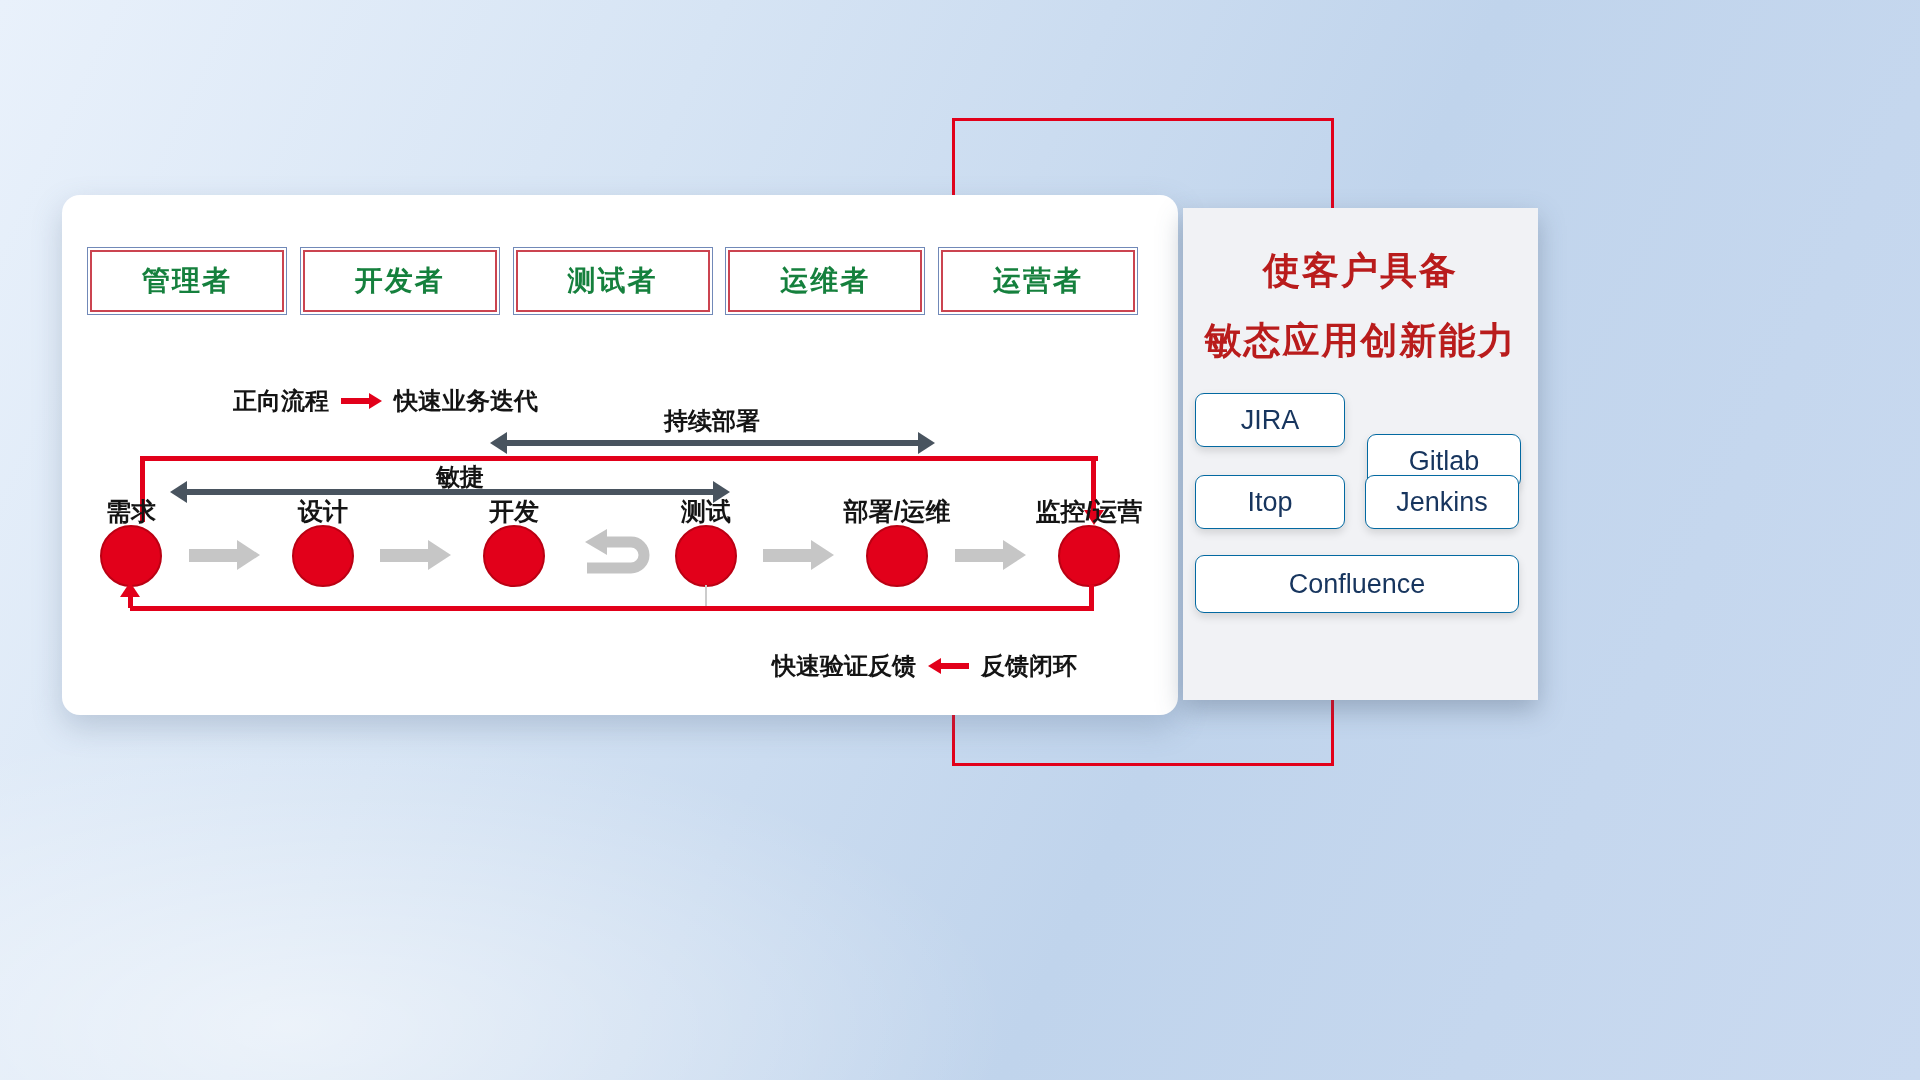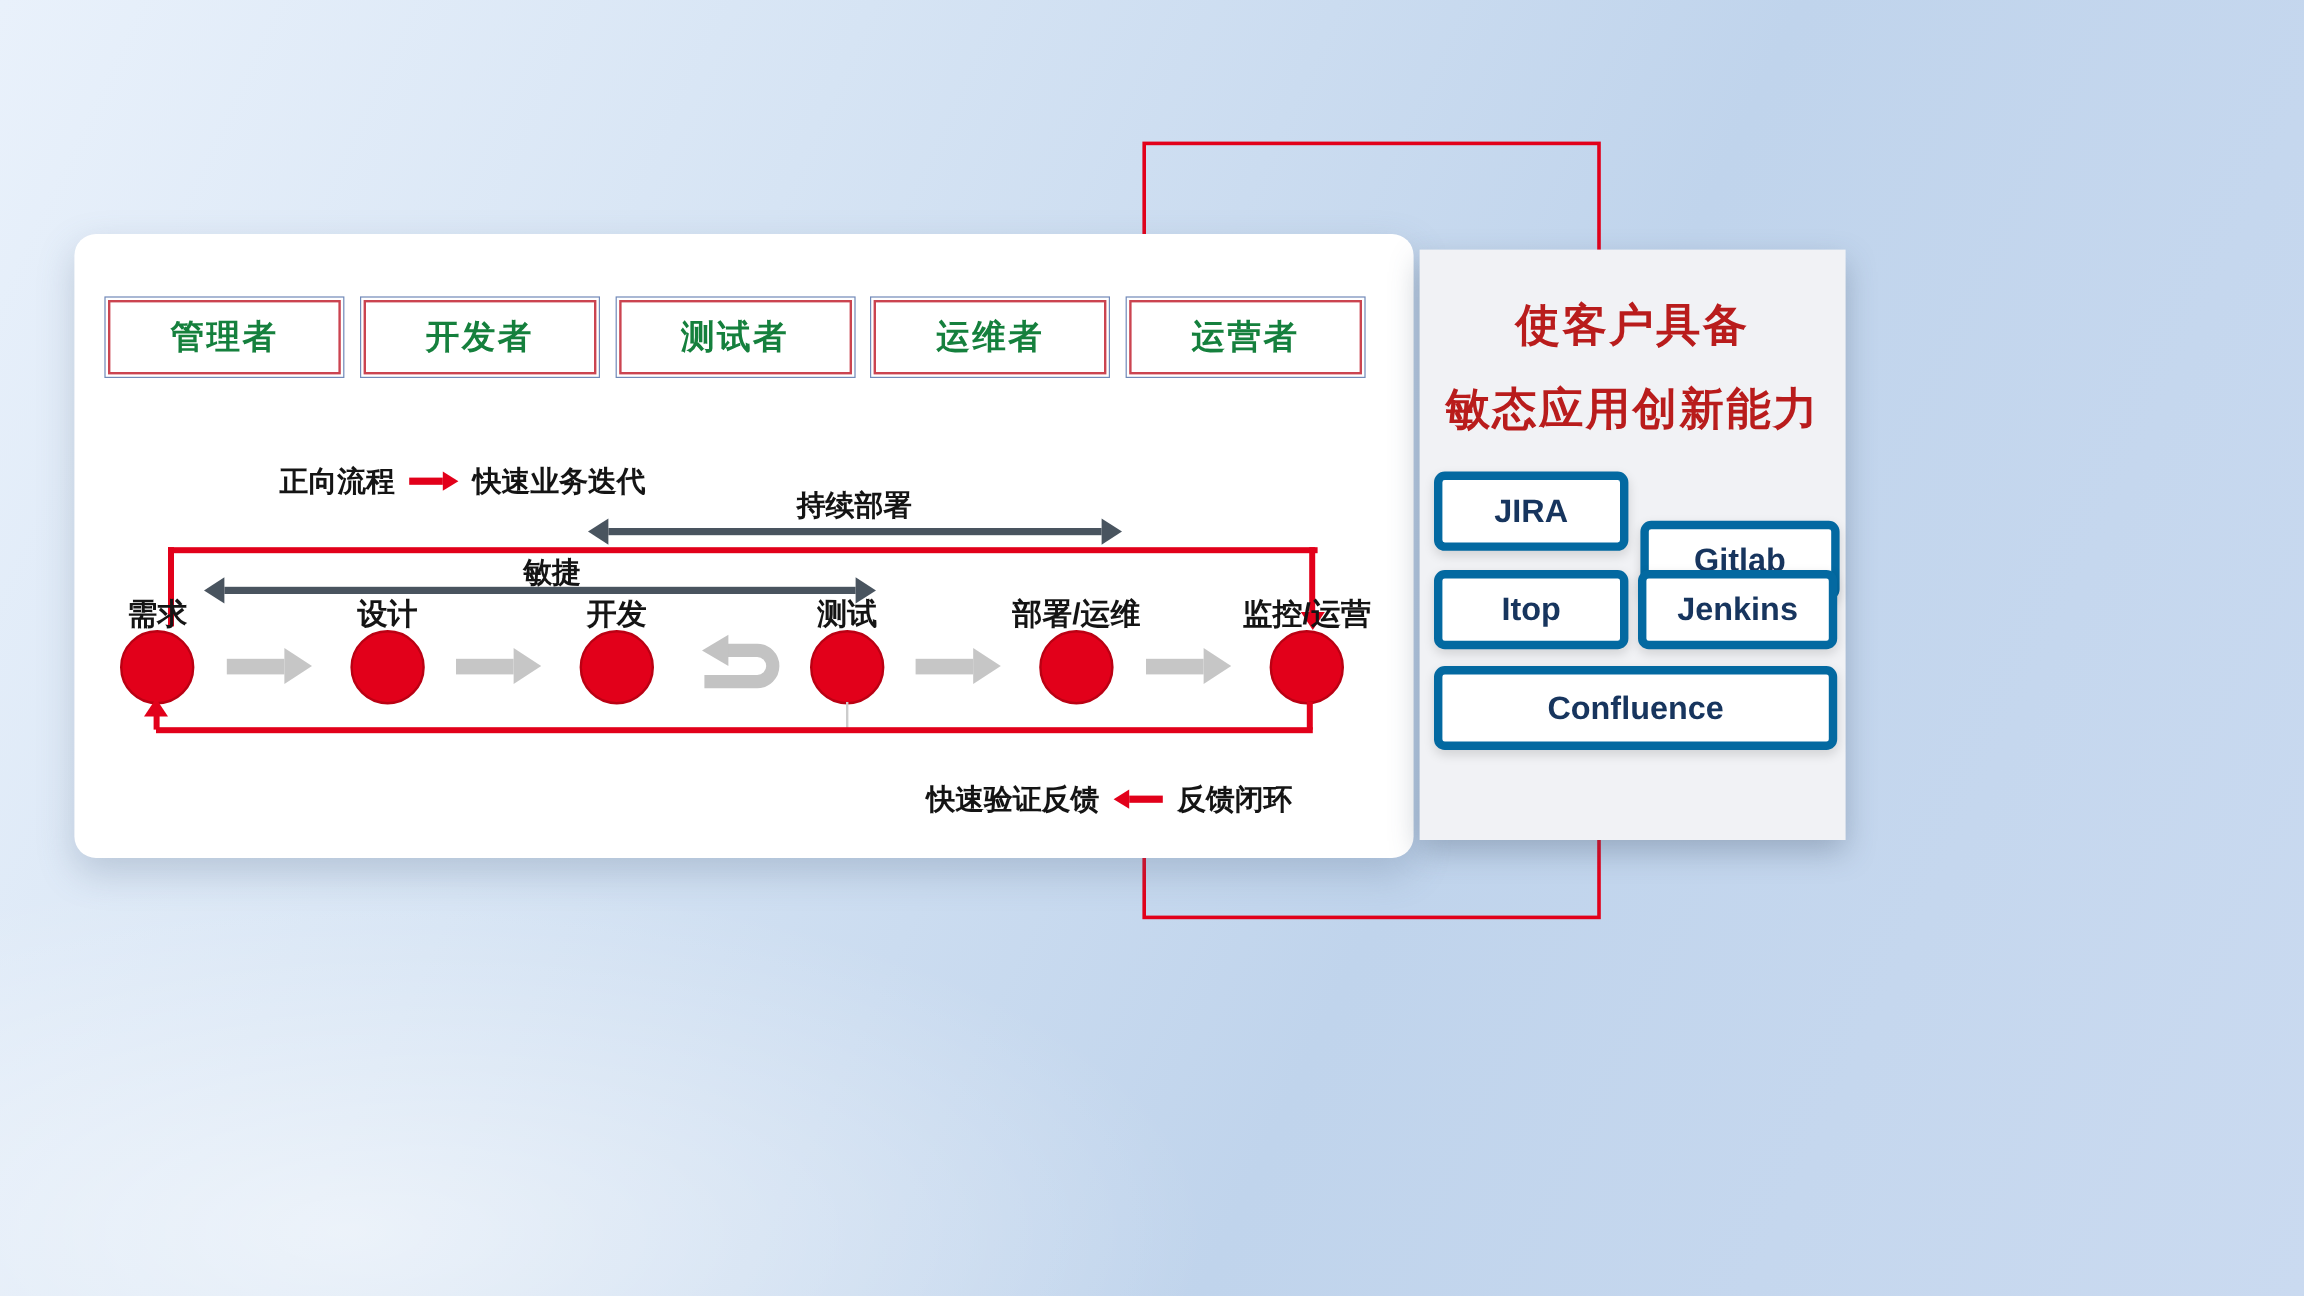--- a/index.html
+++ b/index.html
@@ -59,22 +59,22 @@
   .garrow{display:flex;align-items:center;}
   .garrow .gbar{width:48px;height:13px;background:#c6c6c6;}
   .garrow .ghead{width:0;height:0;border-top:15px solid transparent;border-bottom:15px solid transparent;border-left:23px solid #c6c6c6;}
 
   .test-connector{width:2px;background:#cccccc;}
 
   
   .panel{left:1183px;top:208px;width:355px;height:492px;background:#f1f2f5;z-index:3;
          box-shadow:0 10px 24px rgba(70,85,110,.35);}
   .panel-title{width:100%;text-align:center;font-size:37px;font-weight:bold;color:#b91c1c;letter-spacing:2px;}
-  .tool-btn{background:#ffffff;border:7px solid #0369a1;border-radius:9px;display:flex;align-items:center;justify-content:center;
-            font-size:27px;font-weight:bold;color:#17355e;box-shadow:0 4px 9px rgba(0,0,0,.13);cursor:pointer;}
+  .tool-btn{background:#ffffff;border:1px solid #0369a1;border-radius:9px;display:flex;align-items:center;justify-content:center;
+            font-size:27px;font-weight:normal;color:#17355e;box-shadow:0 4px 9px rgba(0,0,0,.13);cursor:pointer;}
 </style>
 </head>
 <body>
 
 <div class="abs red-frame"></div>
 
 <div class="abs card">
 
   <div class="abs roles">
     <div class="role-box">

